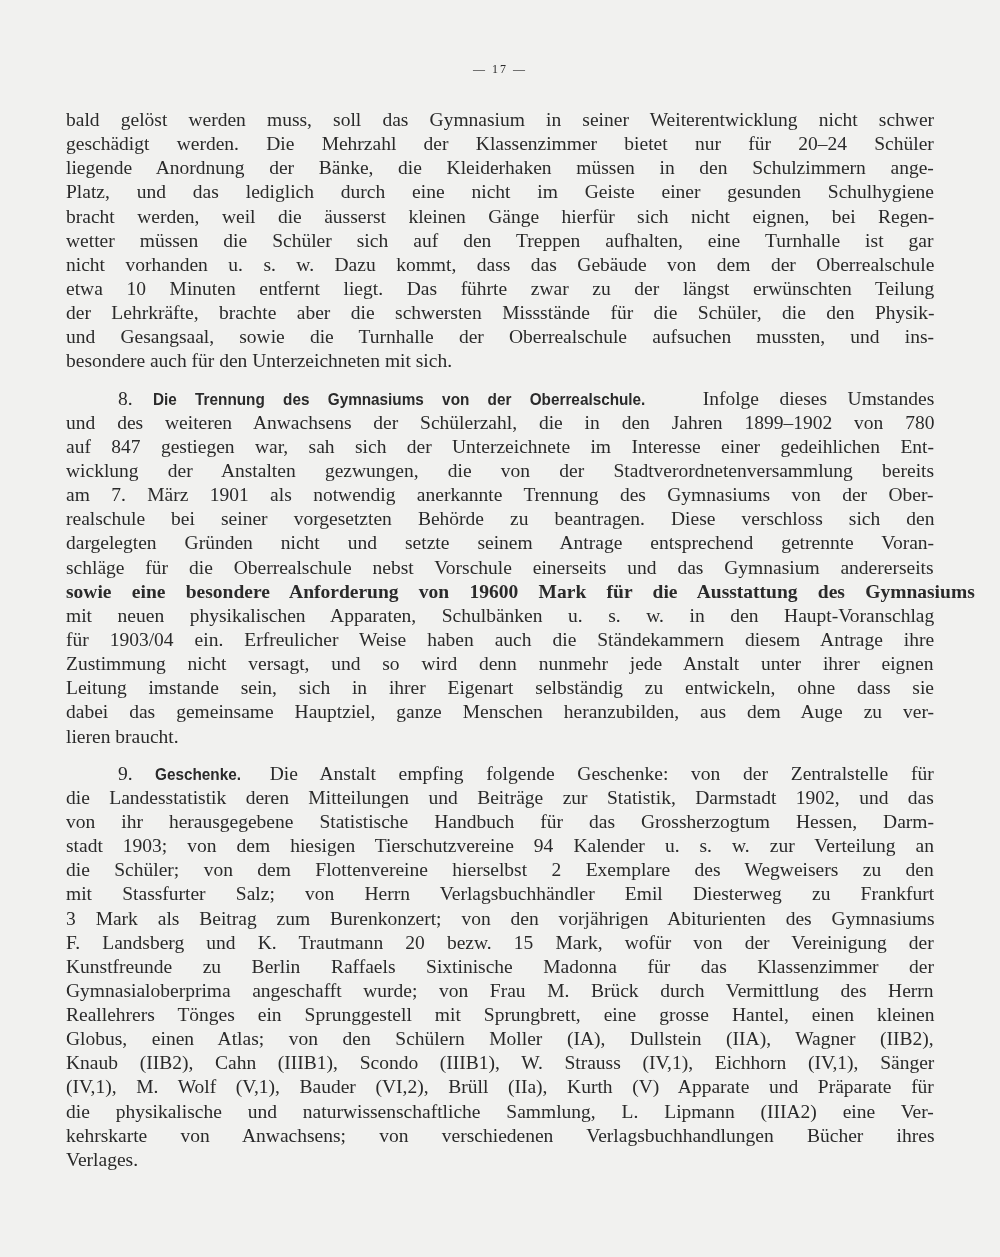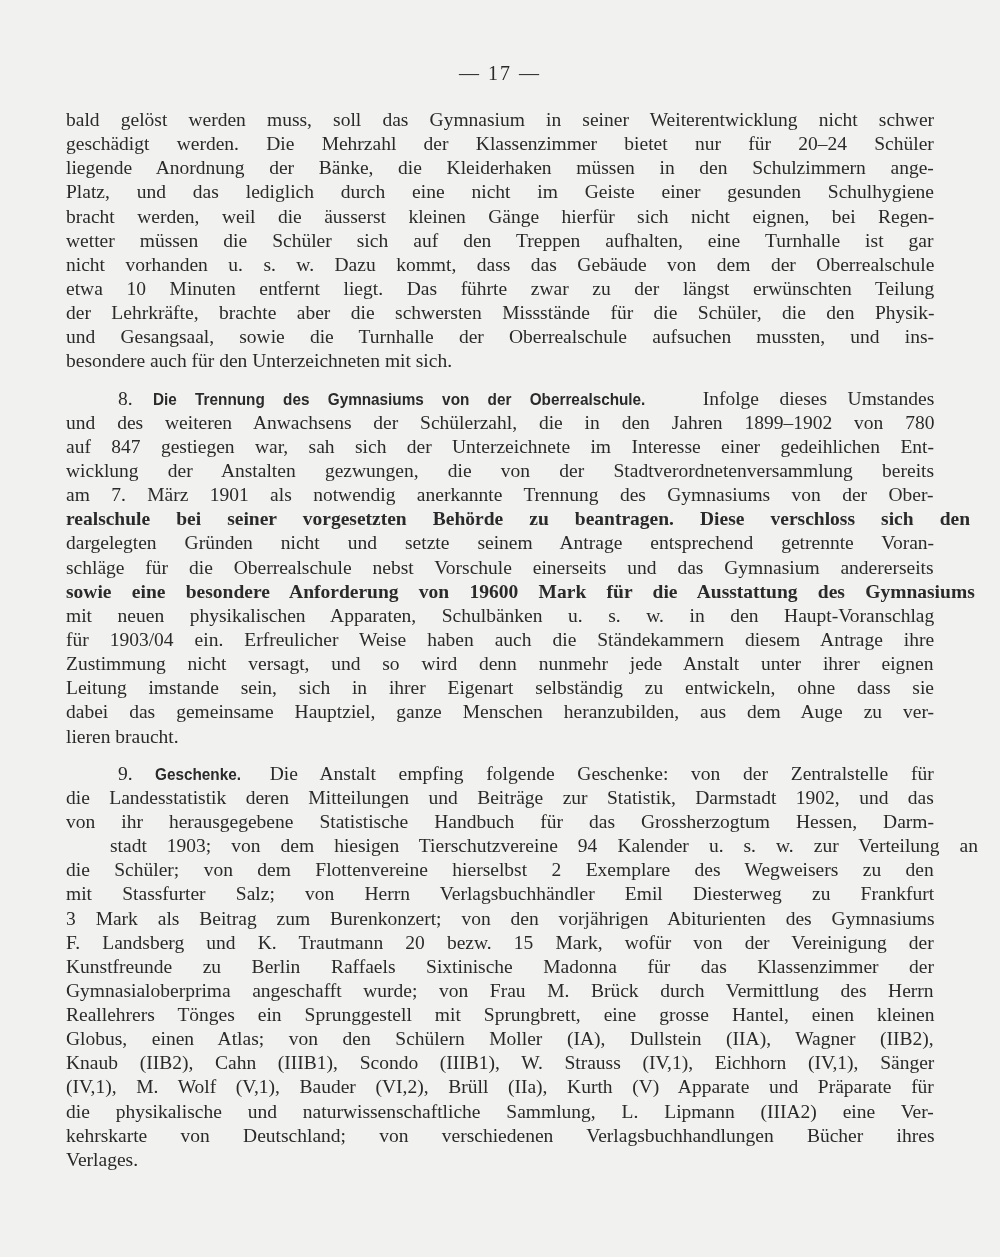--- a/index.html
+++ b/index.html
@@ -5,21 +5,21 @@
   html, body { margin: 0; padding: 0; }
   body {
     width: 1000px; height: 1257px; overflow: hidden;
     background: #f1f1ef;
     color: #2a2a2a;
     font-family: "Liberation Serif", "DejaVu Serif", serif;
   }
   .page { position: relative; width: 1000px; height: 1257px; }
   .page-number {
     position: absolute; top: 62px; left: 0; width: 1000px;
-    text-align: center; font-size: 20px; letter-spacing: 2px;
+    text-align: center; font-size: 12px; letter-spacing: 2px;
   }
   .body-text {
     position: absolute; top: 108px; left: 66px; width: 868px;
   }
   .line {
     display: block; height: 24.15px; line-height: 24.15px;
     font-size: 19.5px; white-space: nowrap;
     text-align: justify; text-align-last: justify;
     font-stretch: condensed;
   }
@@ -55,45 +55,45 @@
       <span class="line"><span style="display: inline-block; white-space: nowrap; word-spacing: 20.3px;">und Gesangsaal, sowie die Turnhalle der Oberrealschule aufsuchen mussten, und ins-</span></span>
       <span class="line last"><span style="display: inline-block; white-space: nowrap;">besondere auch für den Unterzeichneten mit sich.</span></span>
     </div>
 
     <div class="para">
       <span class="line indent"><span style="display: inline-block; white-space: nowrap; word-spacing: 15.6px;"><span>8.</span> <span class="heading">Die Trennung des Gymnasiums von der Oberrealschule.</span> <span>Infolge dieses Umstandes</span></span></span>
       <span class="line"><span style="display: inline-block; white-space: nowrap; word-spacing: 17px;">und des weiteren Anwachsens der Schülerzahl, die in den Jahren 1899–1902 von 780</span></span>
       <span class="line"><span style="display: inline-block; white-space: nowrap; word-spacing: 15.5px;">auf 847 gestiegen war, sah sich der Unterzeichnete im Interesse einer gedeihlichen Ent-</span></span>
       <span class="line"><span style="display: inline-block; white-space: nowrap; word-spacing: 24.375px;">wicklung der Anstalten gezwungen, die von der Stadtverordnetenversammlung bereits</span></span>
       <span class="line"><span style="display: inline-block; white-space: nowrap; word-spacing: 16.5px;">am 7. März 1901 als notwendig anerkannte Trennung des Gymnasiums von der Ober-</span></span>
-      <span class="line"><span style="display: inline-block; white-space: nowrap; word-spacing: 21.2px; font-weight: bold;">realschule bei seiner vorgesetzten Behörde zu beantragen. Diese verschloss sich den</span></span>
+      <span class="line"><span style="display: inline-block; white-space: nowrap; word-spacing: 21.2px;">realschule bei seiner vorgesetzten Behörde zu beantragen. Diese verschloss sich den</span></span>
       <span class="line"><span style="display: inline-block; white-space: nowrap; word-spacing: 23.1111px;">dargelegten Gründen nicht und setzte seinem Antrage entsprechend getrennte Voran-</span></span>
       <span class="line"><span style="display: inline-block; white-space: nowrap; word-spacing: 16px;">schläge für die Oberrealschule nebst Vorschule einerseits und das Gymnasium andererseits</span></span>
       <span class="line"><span style="display: inline-block; white-space: nowrap; word-spacing: 15.4545px; font-weight: bold;">sowie eine besondere Anforderung von 19600 Mark für die Ausstattung des Gymnasiums</span></span>
       <span class="line"><span style="display: inline-block; white-space: nowrap; word-spacing: 20.7px;">mit neuen physikalischen Apparaten, Schulbänken u. s. w. in den Haupt-Voranschlag</span></span>
       <span class="line"><span style="display: inline-block; white-space: nowrap; word-spacing: 16.0909px;">für 1903/04 ein. Erfreulicher Weise haben auch die Ständekammern diesem Antrage ihre</span></span>
       <span class="line"><span style="display: inline-block; white-space: nowrap; word-spacing: 16.9167px;">Zustimmung nicht versagt, und so wird denn nunmehr jede Anstalt unter ihrer eignen</span></span>
       <span class="line"><span style="display: inline-block; white-space: nowrap; word-spacing: 16.9167px;">Leitung imstande sein, sich in ihrer Eigenart selbständig zu entwickeln, ohne dass sie</span></span>
       <span class="line"><span style="display: inline-block; white-space: nowrap; word-spacing: 16.0909px;">dabei das gemeinsame Hauptziel, ganze Menschen heranzubilden, aus dem Auge zu ver-</span></span>
       <span class="line last"><span style="display: inline-block; white-space: nowrap;">lieren braucht.</span></span>
     </div>
 
     <div class="para">
       <span class="line indent"><span style="display: inline-block; white-space: nowrap; word-spacing: 17.9px;"><span>9.</span> <span class="heading short">Geschenke.</span> <span>Die Anstalt empfing folgende Geschenke: von der Zentralstelle für</span></span></span>
       <span class="line"><span style="display: inline-block; white-space: nowrap; word-spacing: 14.5455px;">die Landesstatistik deren Mitteilungen und Beiträge zur Statistik, Darmstadt 1902, und das</span></span>
       <span class="line"><span style="display: inline-block; white-space: nowrap; word-spacing: 21.1111px;">von ihr herausgegebene Statistische Handbuch für das Grossherzogtum Hessen, Darm-</span></span>
-      <span class="line"><span style="display: inline-block; white-space: nowrap; word-spacing: 15.1538px; margin-left: 44px;">stadt 1903; von dem hiesigen Tierschutzvereine 94 Kalender u. s. w. zur Verteilung an</span></span>
+      <span class="line"><span style="display: inline-block; white-space: nowrap; word-spacing: 15.1538px;">stadt 1903; von dem hiesigen Tierschutzvereine 94 Kalender u. s. w. zur Verteilung an</span></span>
       <span class="line"><span style="display: inline-block; white-space: nowrap; word-spacing: 19.5455px;">die Schüler; von dem Flottenvereine hierselbst 2 Exemplare des Wegweisers zu den</span></span>
       <span class="line"><span style="display: inline-block; white-space: nowrap; word-spacing: 25.3333px;">mit Stassfurter Salz; von Herrn Verlagsbuchhändler Emil Diesterweg zu Frankfurt</span></span>
       <span class="line"><span style="display: inline-block; white-space: nowrap; word-spacing: 15px;">3 Mark als Beitrag zum Burenkonzert; von den vorjährigen Abiturienten des Gymnasiums</span></span>
       <span class="line"><span style="display: inline-block; white-space: nowrap; word-spacing: 17.2308px;">F. Landsberg und K. Trautmann 20 bezw. 15 Mark, wofür von der Vereinigung der</span></span>
       <span class="line"><span style="display: inline-block; white-space: nowrap; word-spacing: 25.6667px;">Kunstfreunde zu Berlin Raffaels Sixtinische Madonna für das Klassenzimmer der</span></span>
       <span class="line"><span style="display: inline-block; white-space: nowrap; word-spacing: 16.7px;">Gymnasialoberprima angeschafft wurde; von Frau M. Brück durch Vermittlung des Herrn</span></span>
       <span class="line"><span style="display: inline-block; white-space: nowrap; word-spacing: 18.1px;">Reallehrers Tönges ein Sprunggestell mit Sprungbrett, eine grosse Hantel, einen kleinen</span></span>
       <span class="line"><span style="display: inline-block; white-space: nowrap; word-spacing: 19.7273px;">Globus, einen Atlas; von den Schülern Moller (IA), Dullstein (IIA), Wagner (IIB2),</span></span>
       <span class="line"><span style="display: inline-block; white-space: nowrap; word-spacing: 16.8182px;">Knaub (IIB2), Cahn (IIIB1), Scondo (IIIB1), W. Strauss (IV,1), Eichhorn (IV,1), Sänger</span></span>
       <span class="line"><span style="display: inline-block; white-space: nowrap; word-spacing: 14.7692px;">(IV,1), M. Wolf (V,1), Bauder (VI,2), Brüll (IIa), Kurth (V) Apparate und Präparate für</span></span>
       <span class="line"><span style="display: inline-block; white-space: nowrap; word-spacing: 21px;">die physikalische und naturwissenschaftliche Sammlung, L. Lipmann (IIIA2) eine Ver-</span></span>
-      <span class="line"><span style="display: inline-block; white-space: nowrap; word-spacing: 28.4286px;">kehrskarte von Deutschland; von verschiedenen Verlagsbuchhandlungen Bücher ihres</span></span>
+      <span class="line"><span style="display: inline-block; white-space: nowrap; word-spacing: 28.4286px;">kehrskarte von Anwachsens; von verschiedenen Verlagsbuchhandlungen Bücher ihres</span></span>
       <span class="line last"><span style="display: inline-block; white-space: nowrap;">Verlages.</span></span>
     </div>
   </div>
 </div>
 
 </body></html>

